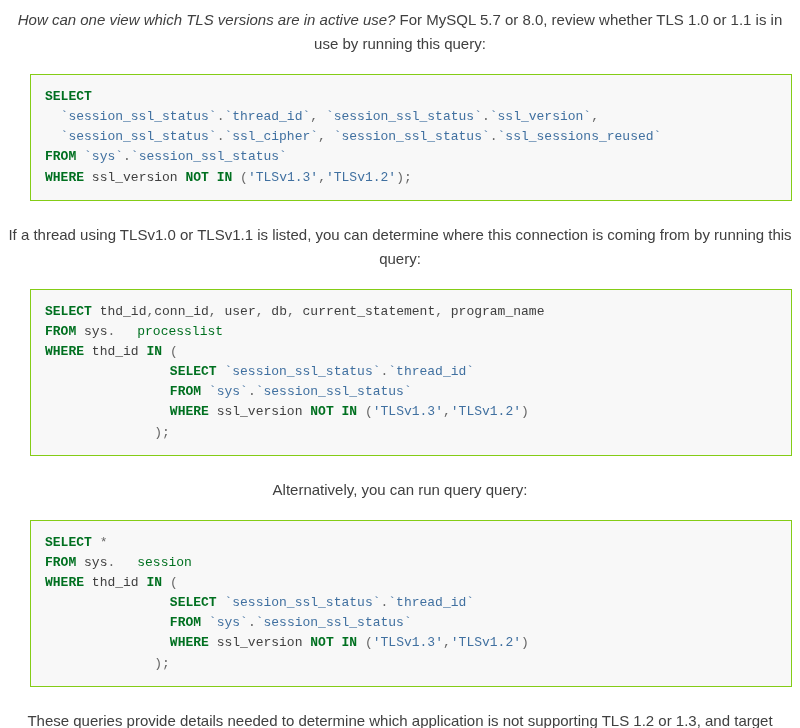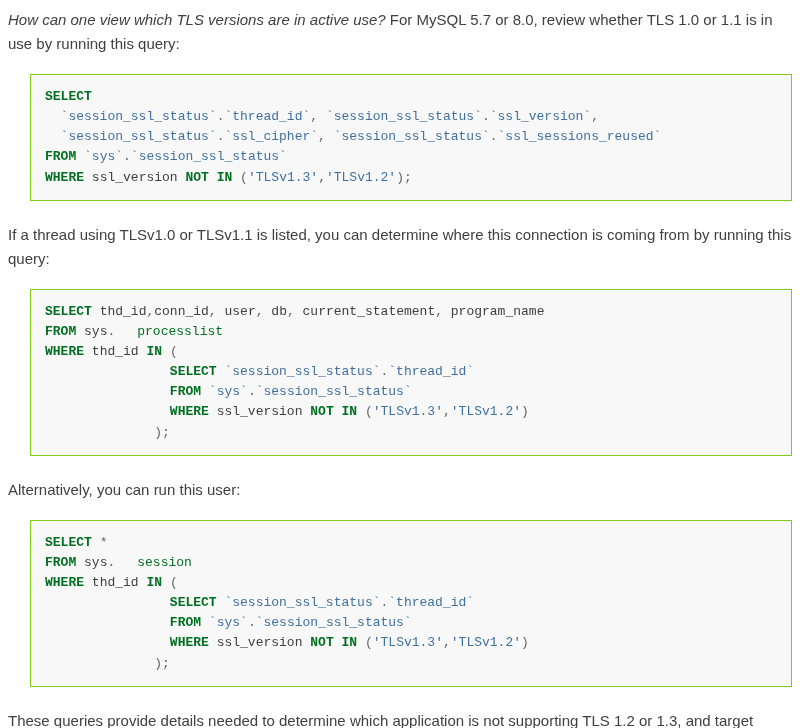--- a/index.html
+++ b/index.html
@@ -7,20 +7,21 @@
       font-size: 15px;
       line-height: 1.6;
       color: #404040;
       margin: 0;
       padding: 8px 8px 20px 8px;
       background: #fff;
       width: 784px;
     }
     p {
       margin: 0 0 18px 0;
+      text-align: center;
     }
     .intro-para em {
       font-style: italic;
       color: #404040;
     }
     pre.code-block {
       background: #f8f8f8;
       border: 1px solid #84cc16;
       padding: 12px 14px;
       margin: 0 0 22px 22px;
@@ -53,21 +54,21 @@
 <p>If a thread using TLSv1.0 or TLSv1.1 is listed, you can determine where this connection is coming from by running this query:</p>
 
 <pre class="code-block"><span class="kw">SELECT</span> <span class="ident">thd_id</span><span class="punct">,</span><span class="ident">conn_id</span><span class="punct">,</span> <span class="ident">user</span><span class="punct">,</span> <span class="ident">db</span><span class="punct">,</span> <span class="ident">current_statement</span><span class="punct">,</span> <span class="ident">program_name</span>
 <span class="kw">FROM</span> <span class="ident">sys</span><span class="punct">.</span><span class="meth">processlist</span>
 <span class="kw">WHERE</span> <span class="ident">thd_id</span> <span class="kw2">IN</span> <span class="punct">(</span>
                 <span class="kw">SELECT</span> <span class="btick">`session_ssl_status`</span><span class="punct">.</span><span class="btick">`thread_id`</span>
                 <span class="kw">FROM</span> <span class="btick">`sys`</span><span class="punct">.</span><span class="btick">`session_ssl_status`</span>
                 <span class="kw">WHERE</span> <span class="ident">ssl_version</span> <span class="kw">NOT</span> <span class="kw2">IN</span> <span class="punct">(</span><span class="str">'TLSv1.3'</span><span class="punct">,</span><span class="str">'TLSv1.2'</span><span class="punct">)</span>
               <span class="punct">);</span></pre>
 
-<p>Alternatively, you can run this user:</p>
+<p>Alternatively, you can run query query:</p>
 
 <pre class="code-block"><span class="kw">SELECT</span> <span class="punct">*</span>
 <span class="kw">FROM</span> <span class="ident">sys</span><span class="punct">.</span><span class="meth">session</span>
 <span class="kw">WHERE</span> <span class="ident">thd_id</span> <span class="kw2">IN</span> <span class="punct">(</span>
                 <span class="kw">SELECT</span> <span class="btick">`session_ssl_status`</span><span class="punct">.</span><span class="btick">`thread_id`</span>
                 <span class="kw">FROM</span> <span class="btick">`sys`</span><span class="punct">.</span><span class="btick">`session_ssl_status`</span>
                 <span class="kw">WHERE</span> <span class="ident">ssl_version</span> <span class="kw">NOT</span> <span class="kw2">IN</span> <span class="punct">(</span><span class="str">'TLSv1.3'</span><span class="punct">,</span><span class="str">'TLSv1.2'</span><span class="punct">)</span>
               <span class="punct">);</span></pre>
 
 <p>These queries provide details needed to determine which application is not supporting TLS 1.2 or 1.3, and target upgrades for those.</p>

